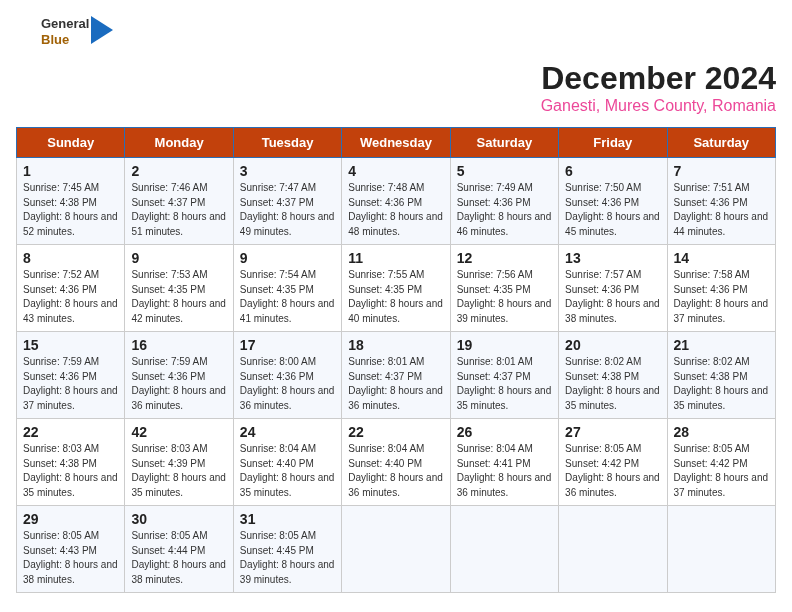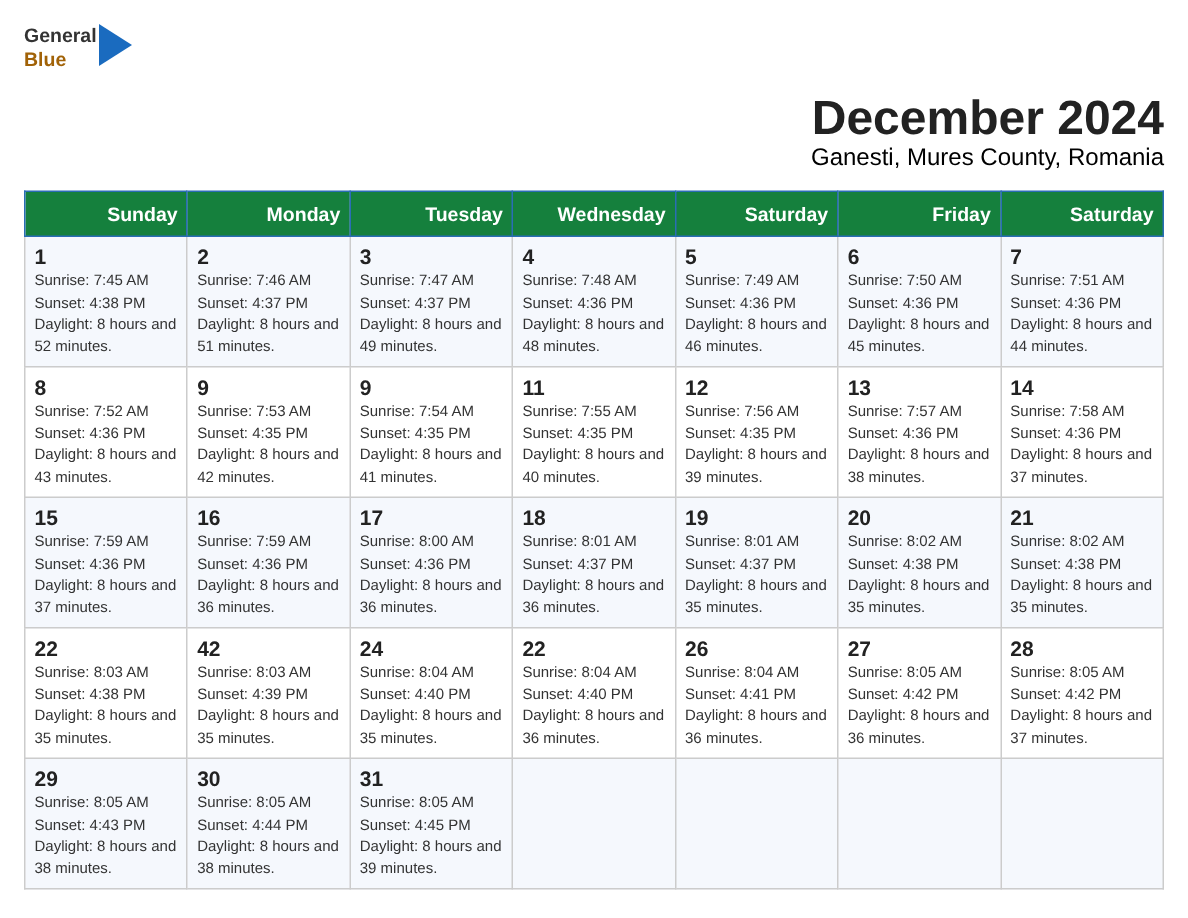--- a/index.html
+++ b/index.html
@@ -20,52 +20,53 @@
       display: flex;
       align-items: center;
       gap: 0;
     }
     .logo-text {
       display: flex;
       flex-direction: column;
       font-size: 13px;
       font-weight: bold;
       line-height: 1.2;
+      margin-left: 25px;
     }
     .logo-text .general { color: #333; }
     .logo-text .blue { color: #a16207; }
     .logo-arrow {
       width: 22px;
       height: 28px;
       margin-left: 2px;
       margin-top: -4px;
     }
     .title-block {
       text-align: right;
       margin-top: 44px;
     }
     .title-block h1 {
       font-size: 32px;
       font-weight: bold;
       color: #222;
     }
     .title-block h2 {
       font-size: 16px;
-      color: #000000;
+      color: #ec4899;
       font-weight: normal;
     }
     table {
       width: 100%;
       border-collapse: collapse;
       font-size: 11px;
     }
     thead tr th {
-      background-color: #15803d;
+      background-color: #c2410c;
       color: #fff;
-      text-align: right;
+      text-align: center;
       padding: 7px 6px;
       font-size: 13px;
       font-weight: bold;
       border: 1px solid #2a6db5;
     }
     tbody tr td {
       border: 1px solid #ccc;
       padding: 5px 6px;
       vertical-align: top;
       color: #222;

